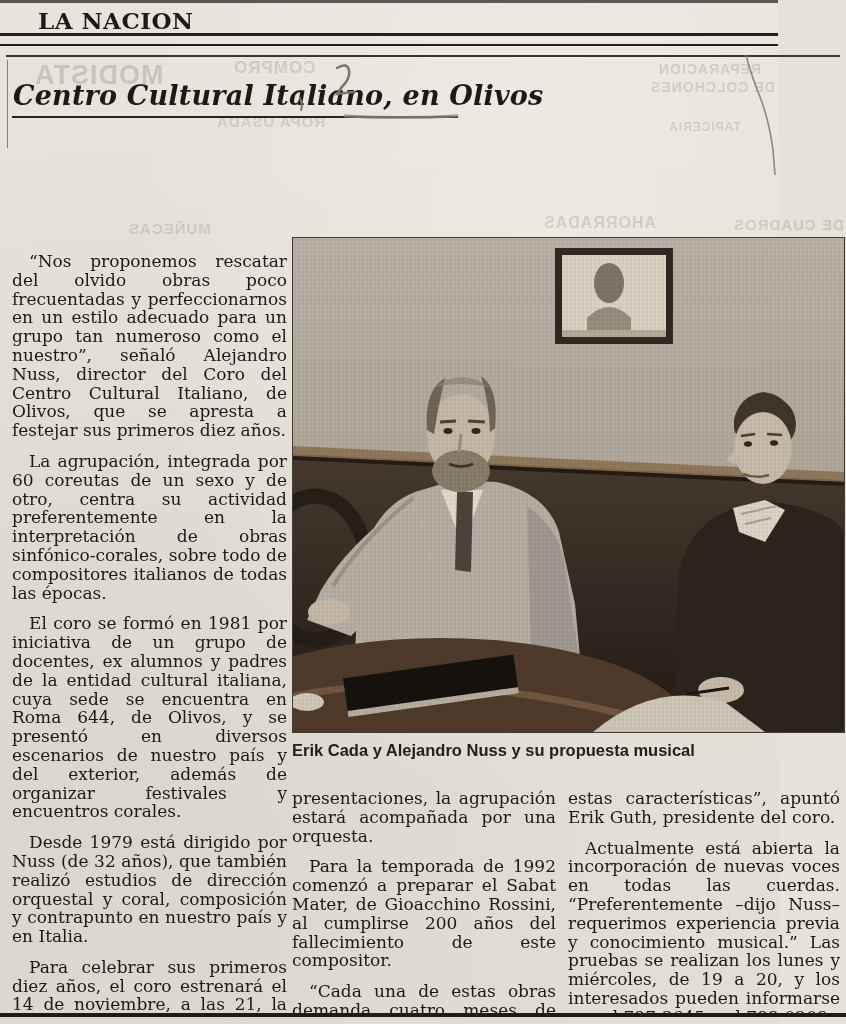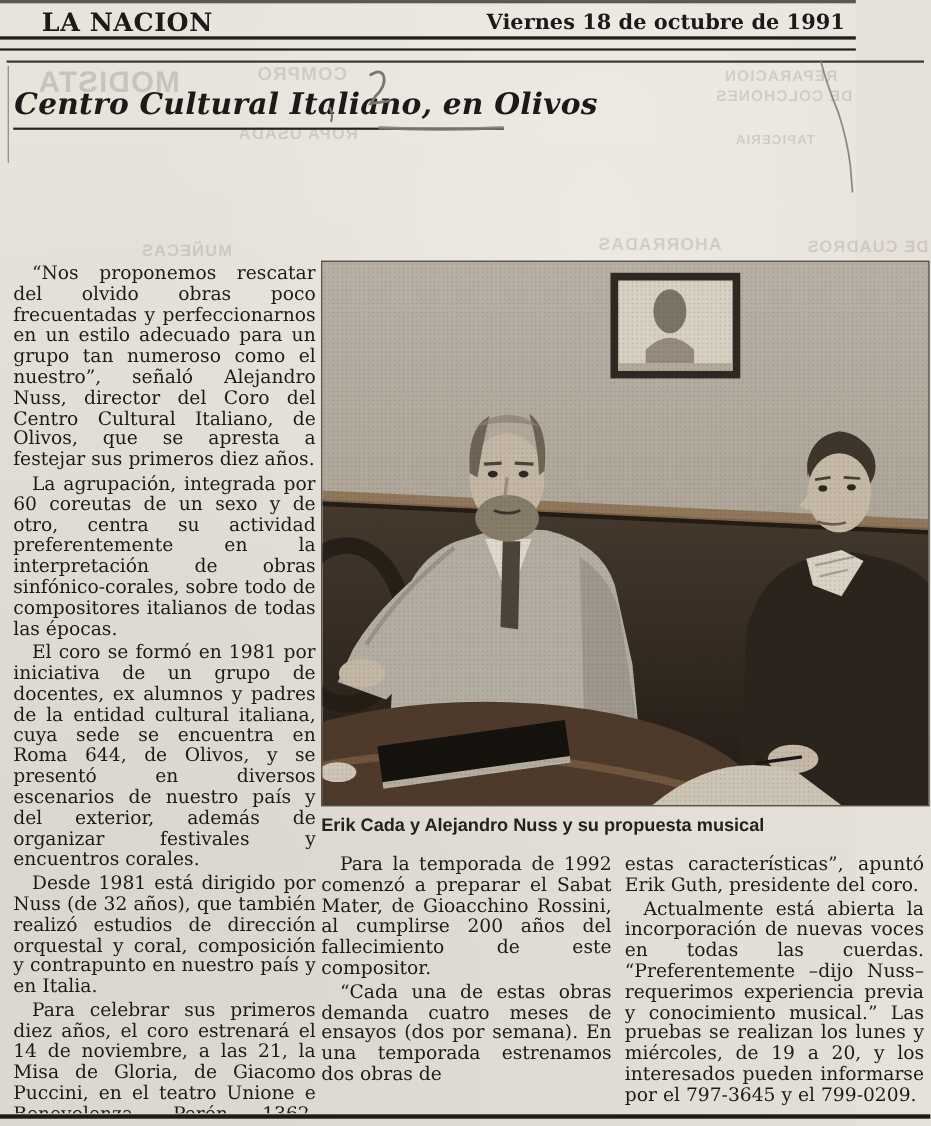--- a/index.html
+++ b/index.html
@@ -38,42 +38,41 @@
   .g9{left:128px;top:220px;font-size:15px;}
   
   .kicker{position:absolute;left:13px;top:80px;font-style:italic;font-weight:700;
     font-size:27px;letter-spacing:.2px;white-space:nowrap;}
   .kicker-rule{position:absolute;left:12px;top:116px;width:446px;height:2px;background:#27241f;}
   .hand-marks{position:absolute;left:0;top:60px;pointer-events:none;}
   .headline{position:absolute;left:10px;top:128px;width:832px;margin:0;
     font-size:56px;font-weight:bold;letter-spacing:-.5px;white-space:nowrap;color:#23211d;}
   
   .col{position:absolute;font-size:17px;line-height:18.8px;text-align:justify;}
-  .col p{margin:0 0 3px 0;text-indent:17px;}
+  .col p{margin:12px 0 3px 0;text-indent:17px;}
   .left-col{left:12px;top:240px;width:275px;height:772px;overflow:hidden;}
   .mid-col{left:292px;top:777px;width:264px;height:236px;overflow:hidden;}
   .right-col{left:568px;top:777px;width:272px;height:236px;overflow:hidden;}
   .subhead{margin:12px 0 7px 0;font-size:21px;font-weight:bold;text-indent:0;}
   
   .photo{position:absolute;left:292px;top:237px;width:551px;height:494px;
     border:1px solid #413d36;background:#b1a99d;overflow:hidden;}
   .caption{position:absolute;left:292px;top:741px;width:551px;
     font-family:"Liberation Sans",sans-serif;font-weight:bold;font-size:16.5px;color:#23211d;}
   
   .bottom-rule{position:absolute;left:0px;top:1013px;width:846px;height:4px;background:#1e1c19;}
 </style>
 </head>
 <body>
 
 <div class="page">
 
   <div class="top-edge"></div>
 
   <div class="masthead">LA NACION</div>
-  <div class="issue-date">Viernes 18 de octubre de 1991</div>
   <div class="double-rule"></div>
   <div class="article-top-rule"></div>
   <div class="left-reg-mark"></div>
 
   <span class="ghost g1">MODISTA</span>
   <span class="ghost g2">COMPRO</span>
   <span class="ghost g3">REPARACION</span>
   <span class="ghost g4">DE COLCHONES</span>
   <span class="ghost g5">TAPICERIA</span>
   <span class="ghost g6">ROPA USADA</span>
@@ -86,21 +85,21 @@
   <svg class="hand-marks" width="520" height="70" viewBox="0 0 520 70">
     <path d="M337,8 q10,-6 12,2 q2,8 -8,18 l-4,6 l16,-2" fill="none" stroke="#7b756a" stroke-width="2.5" stroke-linecap="round"></path>
     <path d="M300,38 q3,8 1,12" fill="none" stroke="#7b756a" stroke-width="2" stroke-linecap="round"></path>
     <path d="M345,56 q55,3 112,0" fill="none" stroke="#8a8378" stroke-width="3" stroke-linecap="round" opacity=".8"></path>
   </svg>
 
   <div class="col left-col">
     <p>“Nos proponemos rescatar del olvido obras poco frecuentadas y perfeccionarnos en un estilo adecuado para un grupo tan numeroso como el nuestro”, señaló Alejandro Nuss, director del Coro del Centro Cultural Italiano, de Olivos, que se apresta a festejar sus primeros diez años.</p>
     <p>La agrupación, integrada por 60 coreutas de un sexo y de otro, centra su actividad preferentemente en la interpretación de obras sinfónico-corales, sobre todo de compositores italianos de todas las épocas.</p>
     <p>El coro se formó en 1981 por iniciativa de un grupo de docentes, ex alumnos y padres de la entidad cultural italiana, cuya sede se encuentra en Roma 644, de Olivos, y se presentó en diversos escenarios de nuestro país y del exterior, además de organizar festivales y encuentros corales.</p>
-    <p>Desde 1981 está dirigido por Nuss (de 32 años), que también realizó estudios de dirección orquestal y coral, composición y contrapunto en nuestro país y en Italia.</p>
+    <p>Desde 1979 está dirigido por Nuss (de 32 años), que también realizó estudios de dirección orquestal y coral, composición y contrapunto en nuestro país y en Italia.</p>
     <p>Para celebrar sus primeros diez años, el coro estrenará el 14 de noviembre, a las 21, la Misa de Gloria, de Giacomo Puccini, en el teatro Unione e Benevolenza, Perón 1362, Capital Federal. Como en la mayoría de sus</p>
   </div>
 
   <figure class="photo" style="margin:0;">
     <svg width="551" height="494" viewBox="0 0 551 494">
       <defs>
         <linearGradient id="wallg" x1="0" y1="0" x2="0" y2="1">
           <stop offset="0" stop-color="#b8b0a4"></stop>
             <stop offset="1" stop-color="#a59c8f"></stop>
         </linearGradient>
@@ -180,20 +179,21 @@
         <path d="M300,494 Q362,442 432,464 L472,494 Z" fill="#ccc5b5"></path>
       </g>
 
       <rect x="0" y="0" width="551" height="494" fill="url(#halftone)"></rect>
     </svg>
   </figure>
 
   <div class="caption">Erik Cada y Alejandro Nuss y su propuesta musical</div>
 
   <div class="col mid-col">
+    <p style="text-indent:0;">presentaciones, la agrupación estará acompañada por una orquesta.</p>
     <p>Para la temporada de 1992 comenzó a preparar el Sabat Mater, de Gioacchino Rossini, al cumplirse 200 años del fallecimiento de este compositor.</p>
     <p>“Cada una de estas obras demanda cuatro meses de ensayos (dos por semana). En una temporada estrenamos dos obras de</p>
   </div>
 
   <div class="col right-col">
     <p style="text-indent:0;">estas características”, apuntó Erik Guth, presidente del coro.</p>
     <p>Actualmente está abierta la incorporación de nuevas voces en todas las cuerdas. “Preferentemente –dijo Nuss– requerimos experiencia previa y conocimiento musical.” Las pruebas se realizan los lunes y miércoles, de 19 a 20, y los interesados pueden informarse por el 797-3645 y el 799-0209.</p>
   </div>
 
   <div class="bottom-rule"></div>

